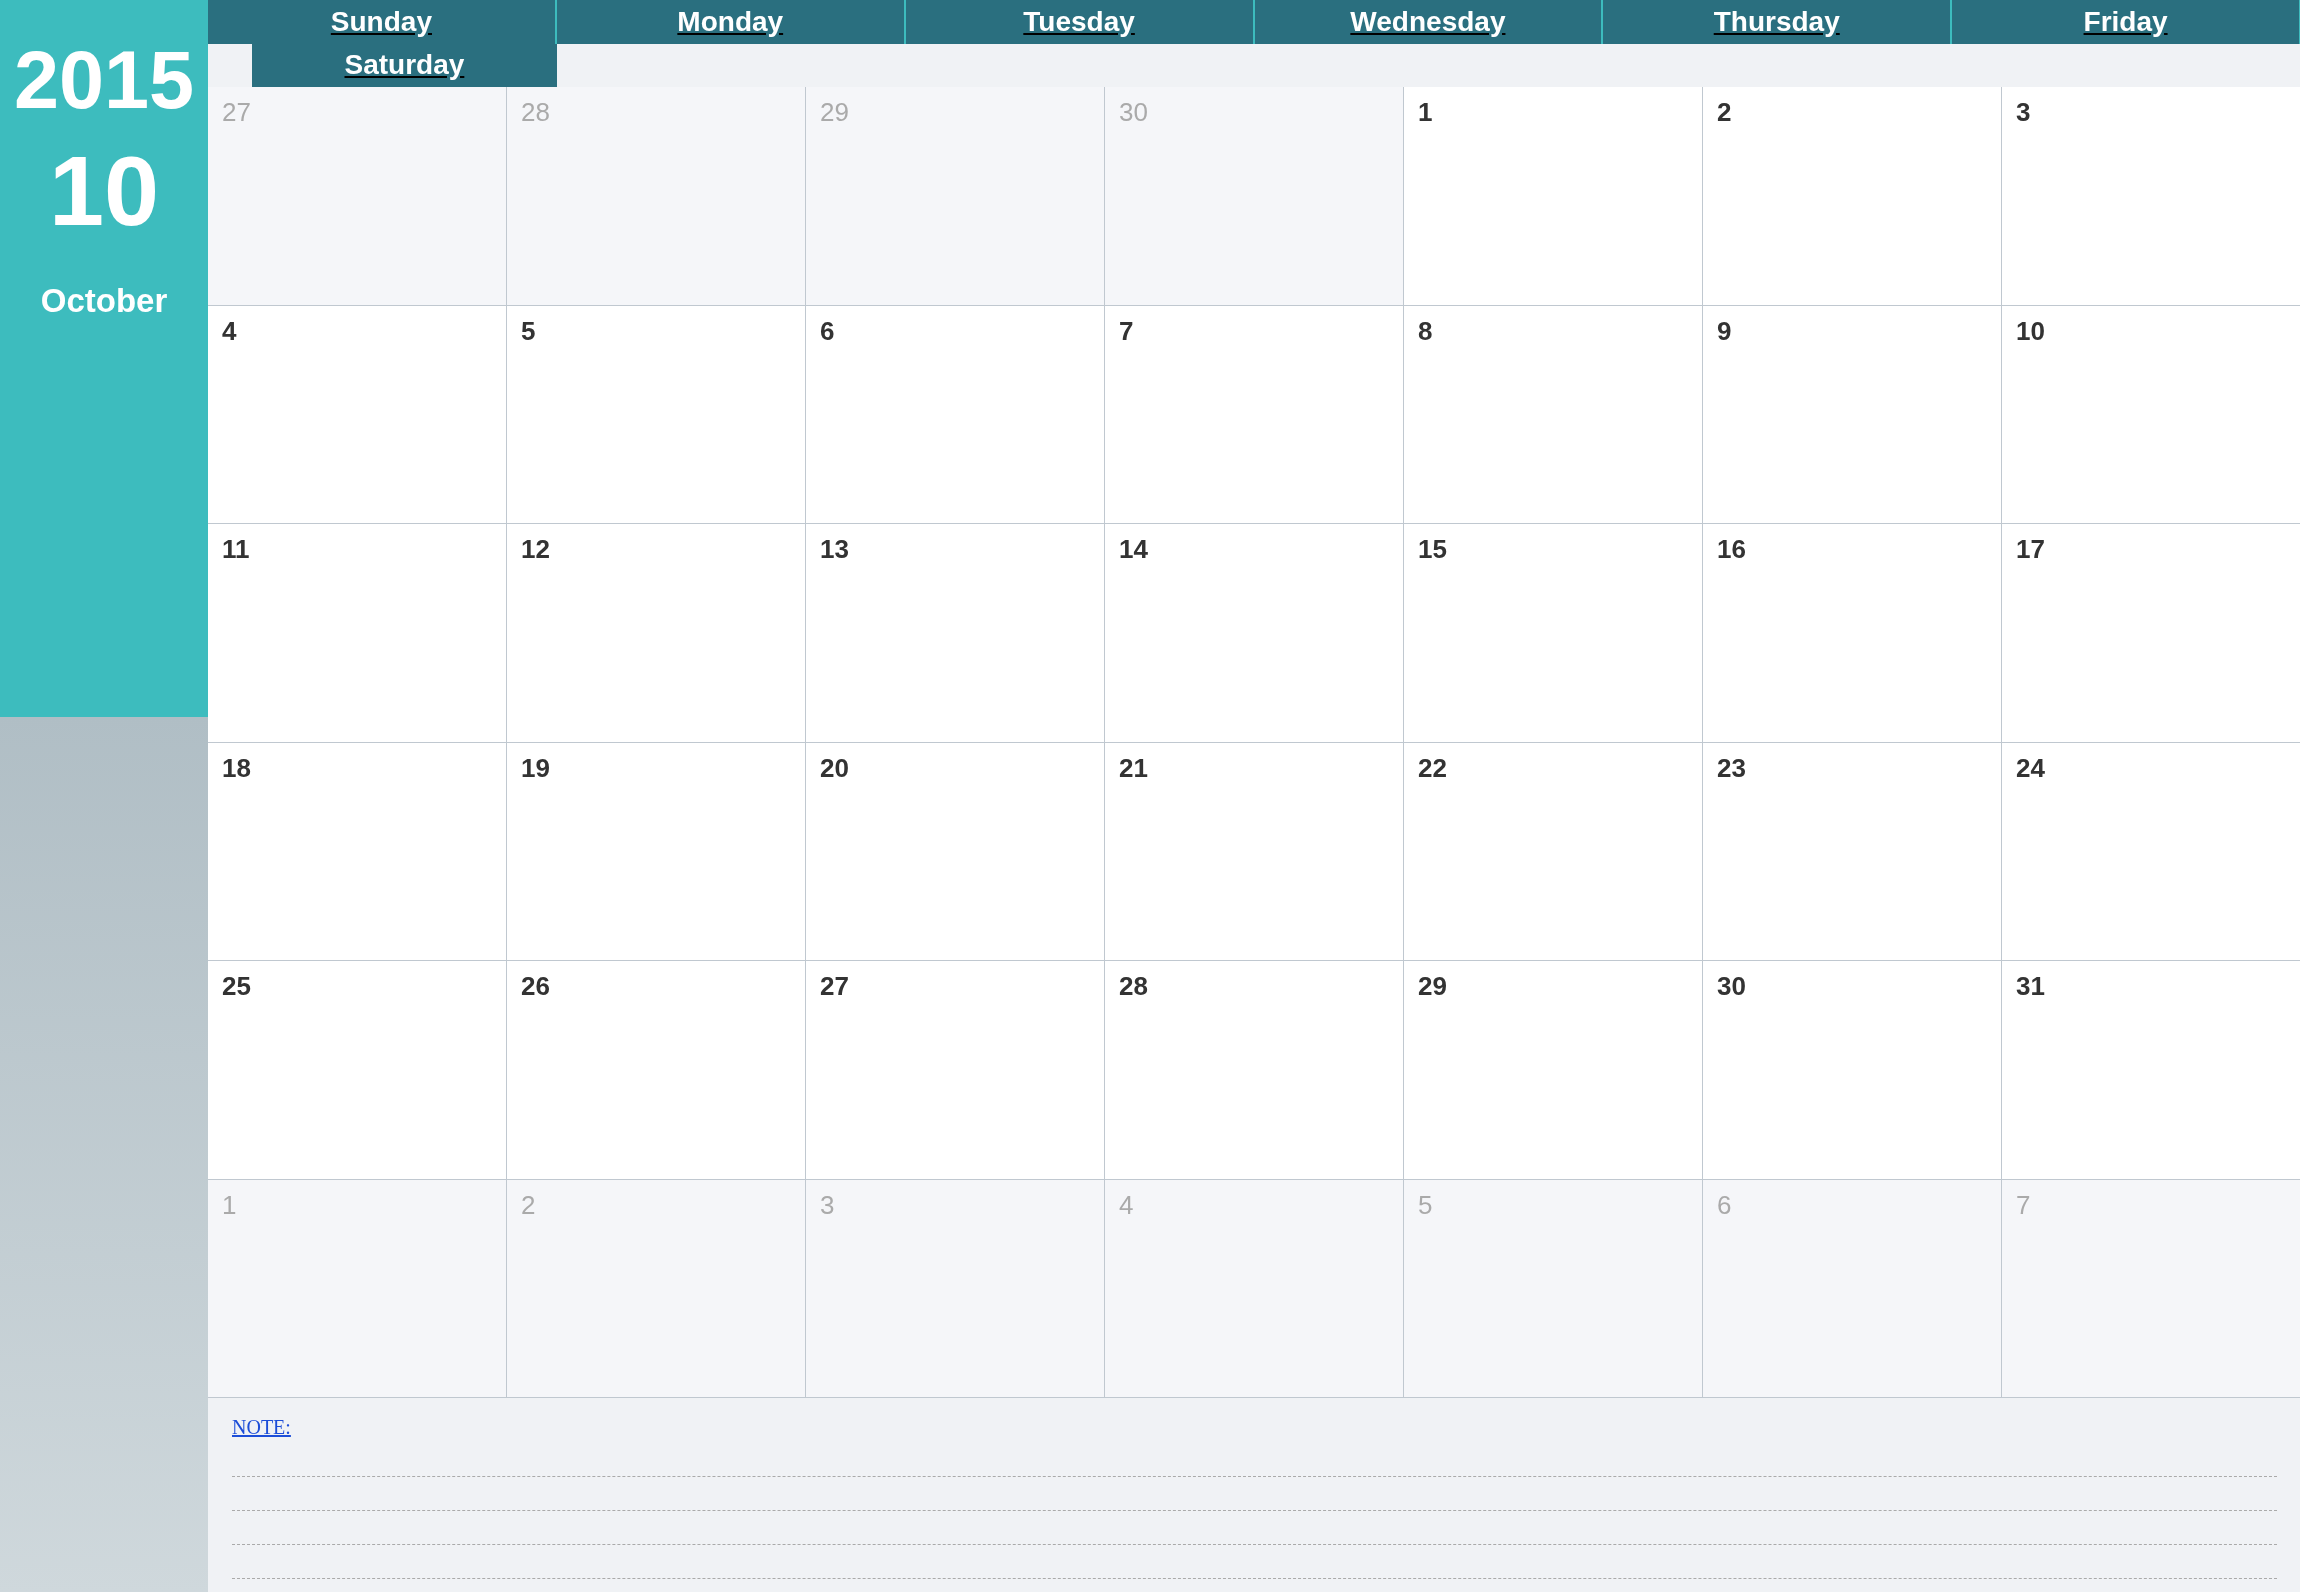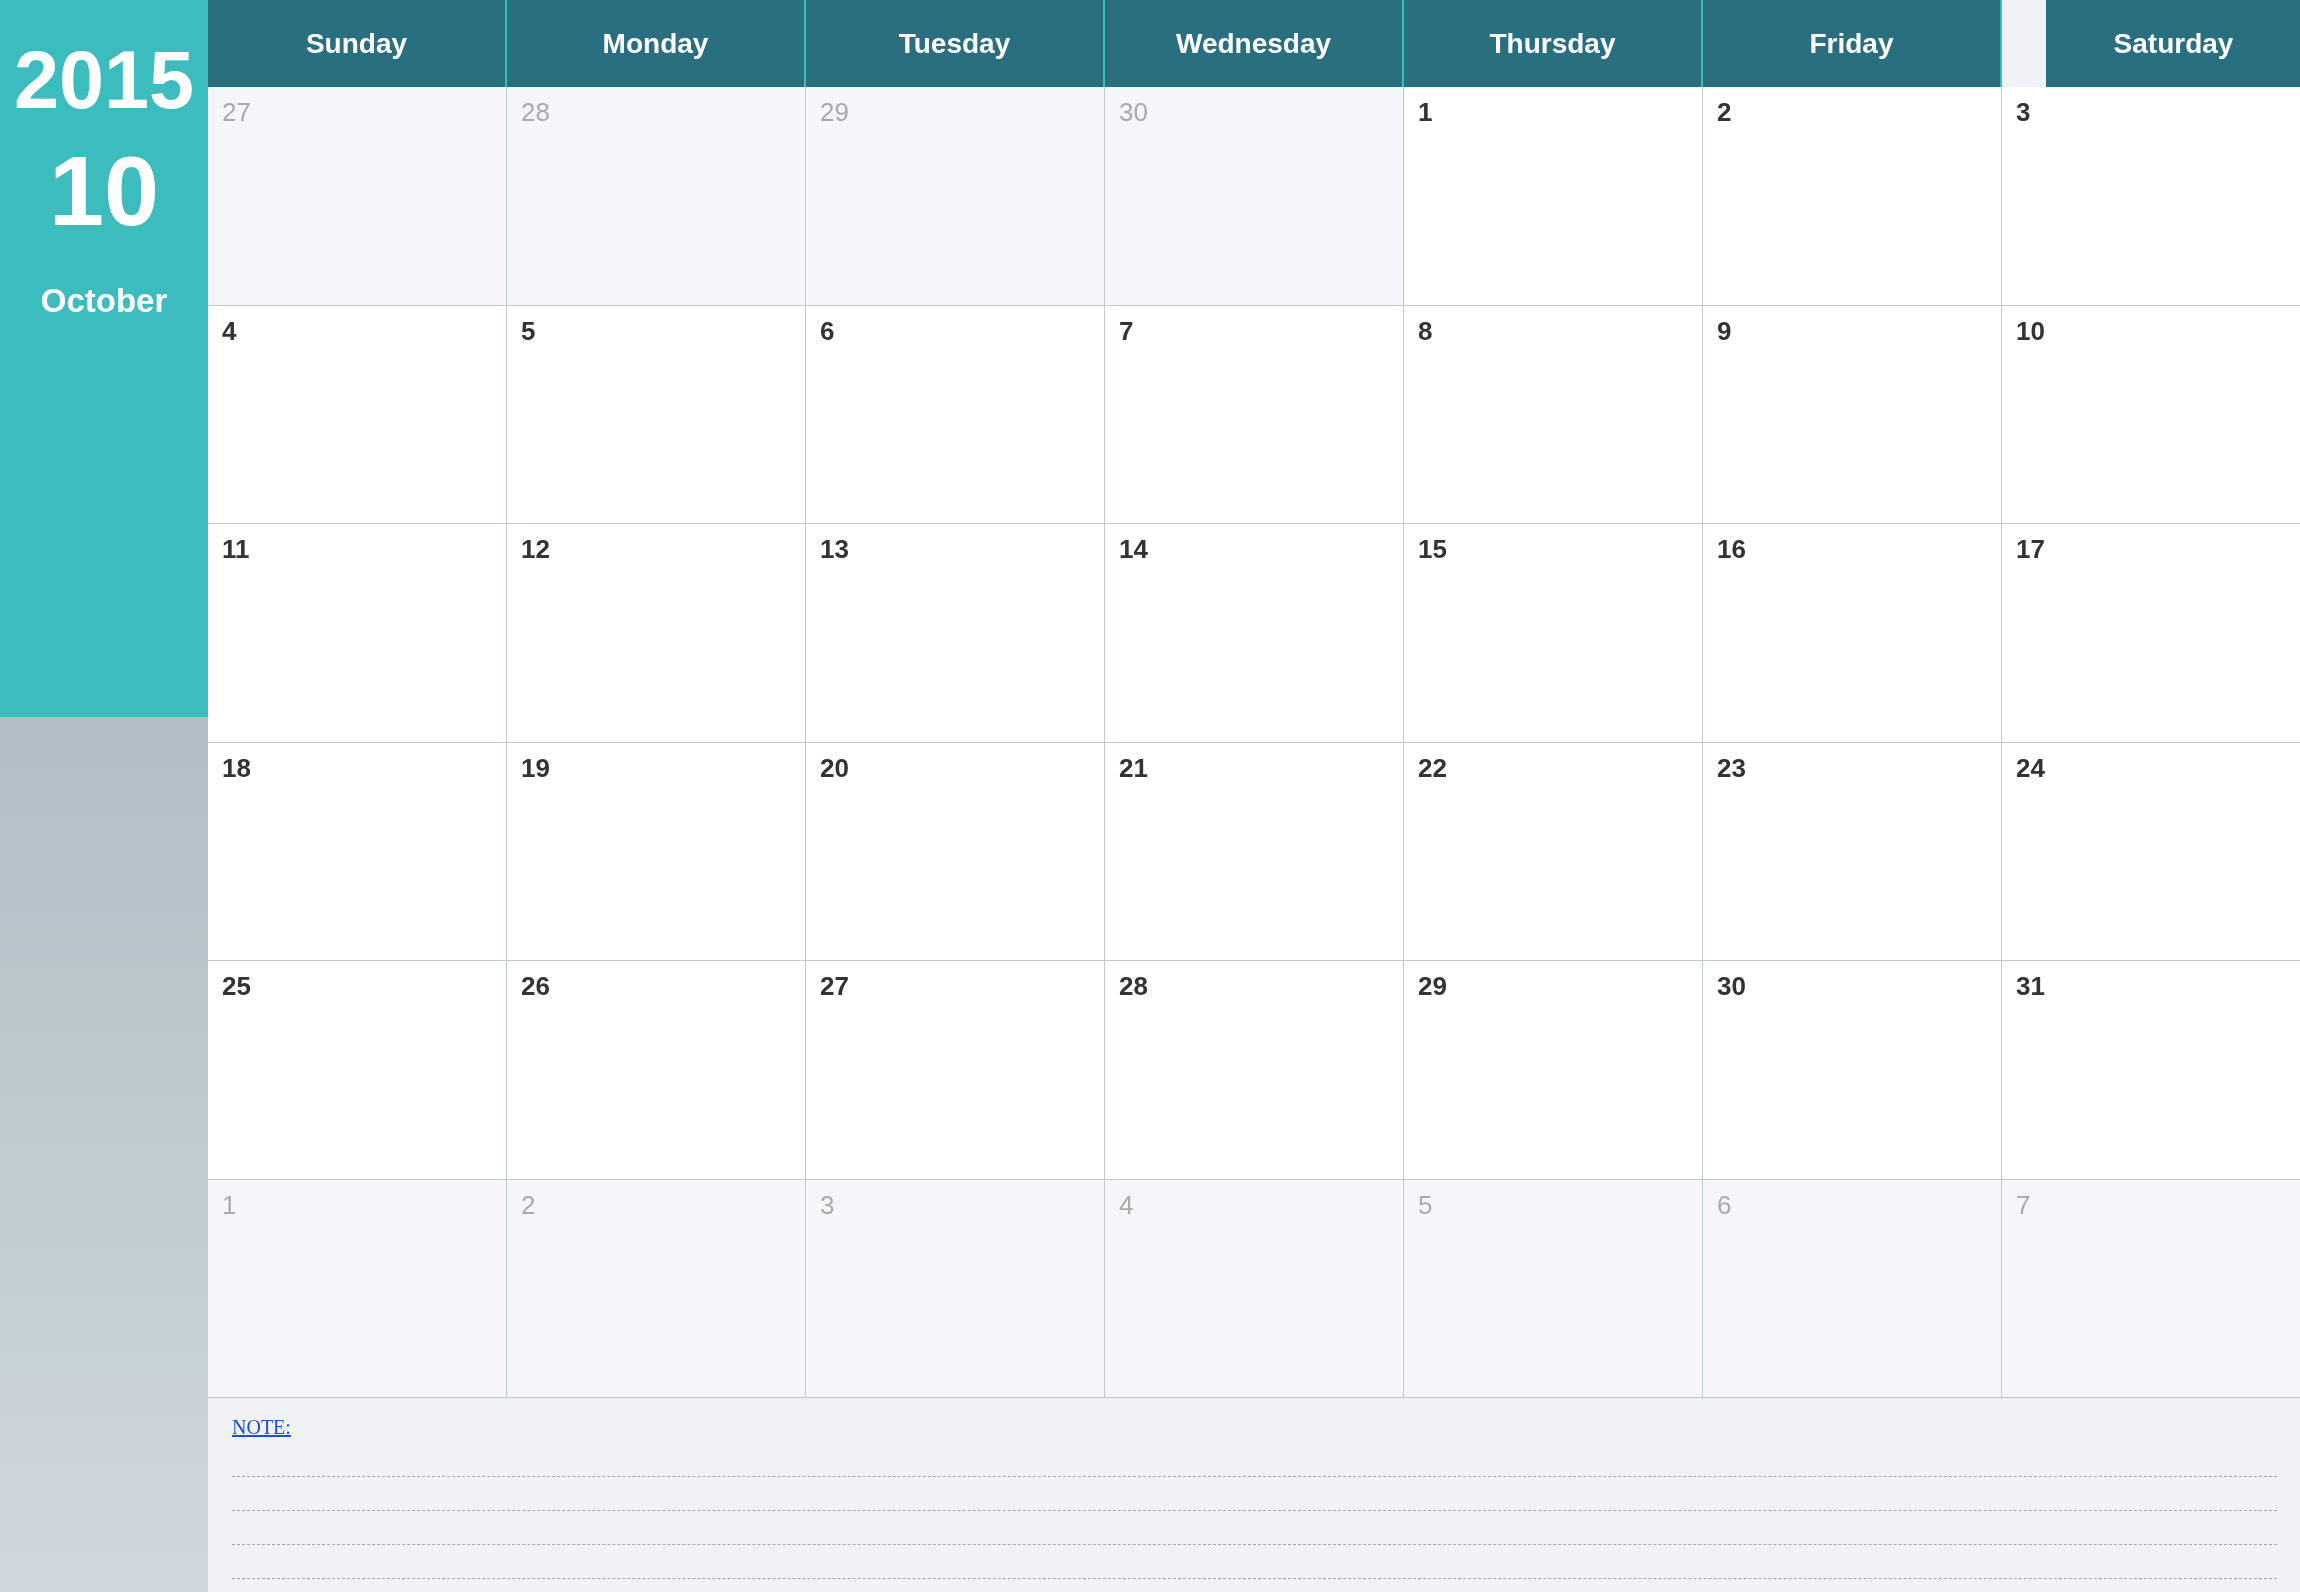--- a/index.html
+++ b/index.html
@@ -54,22 +54,23 @@
     }
 
     .calendar-grid {
       flex: 1;
       display: flex;
       flex-direction: column;
     }
 
     .day-headers {
       display: grid;
-      grid-template-columns: repeat(7, 1fr);
+      grid-template-columns: repeat(6, 1fr);
       height: 87px;
+      text-decoration: underline;
     }
 
     .day-header {
       background: #2a6f7f;
       color: white;
       font-size: 28px;
       font-weight: 700;
       display: flex;
       align-items: center;
       justify-content: center;

